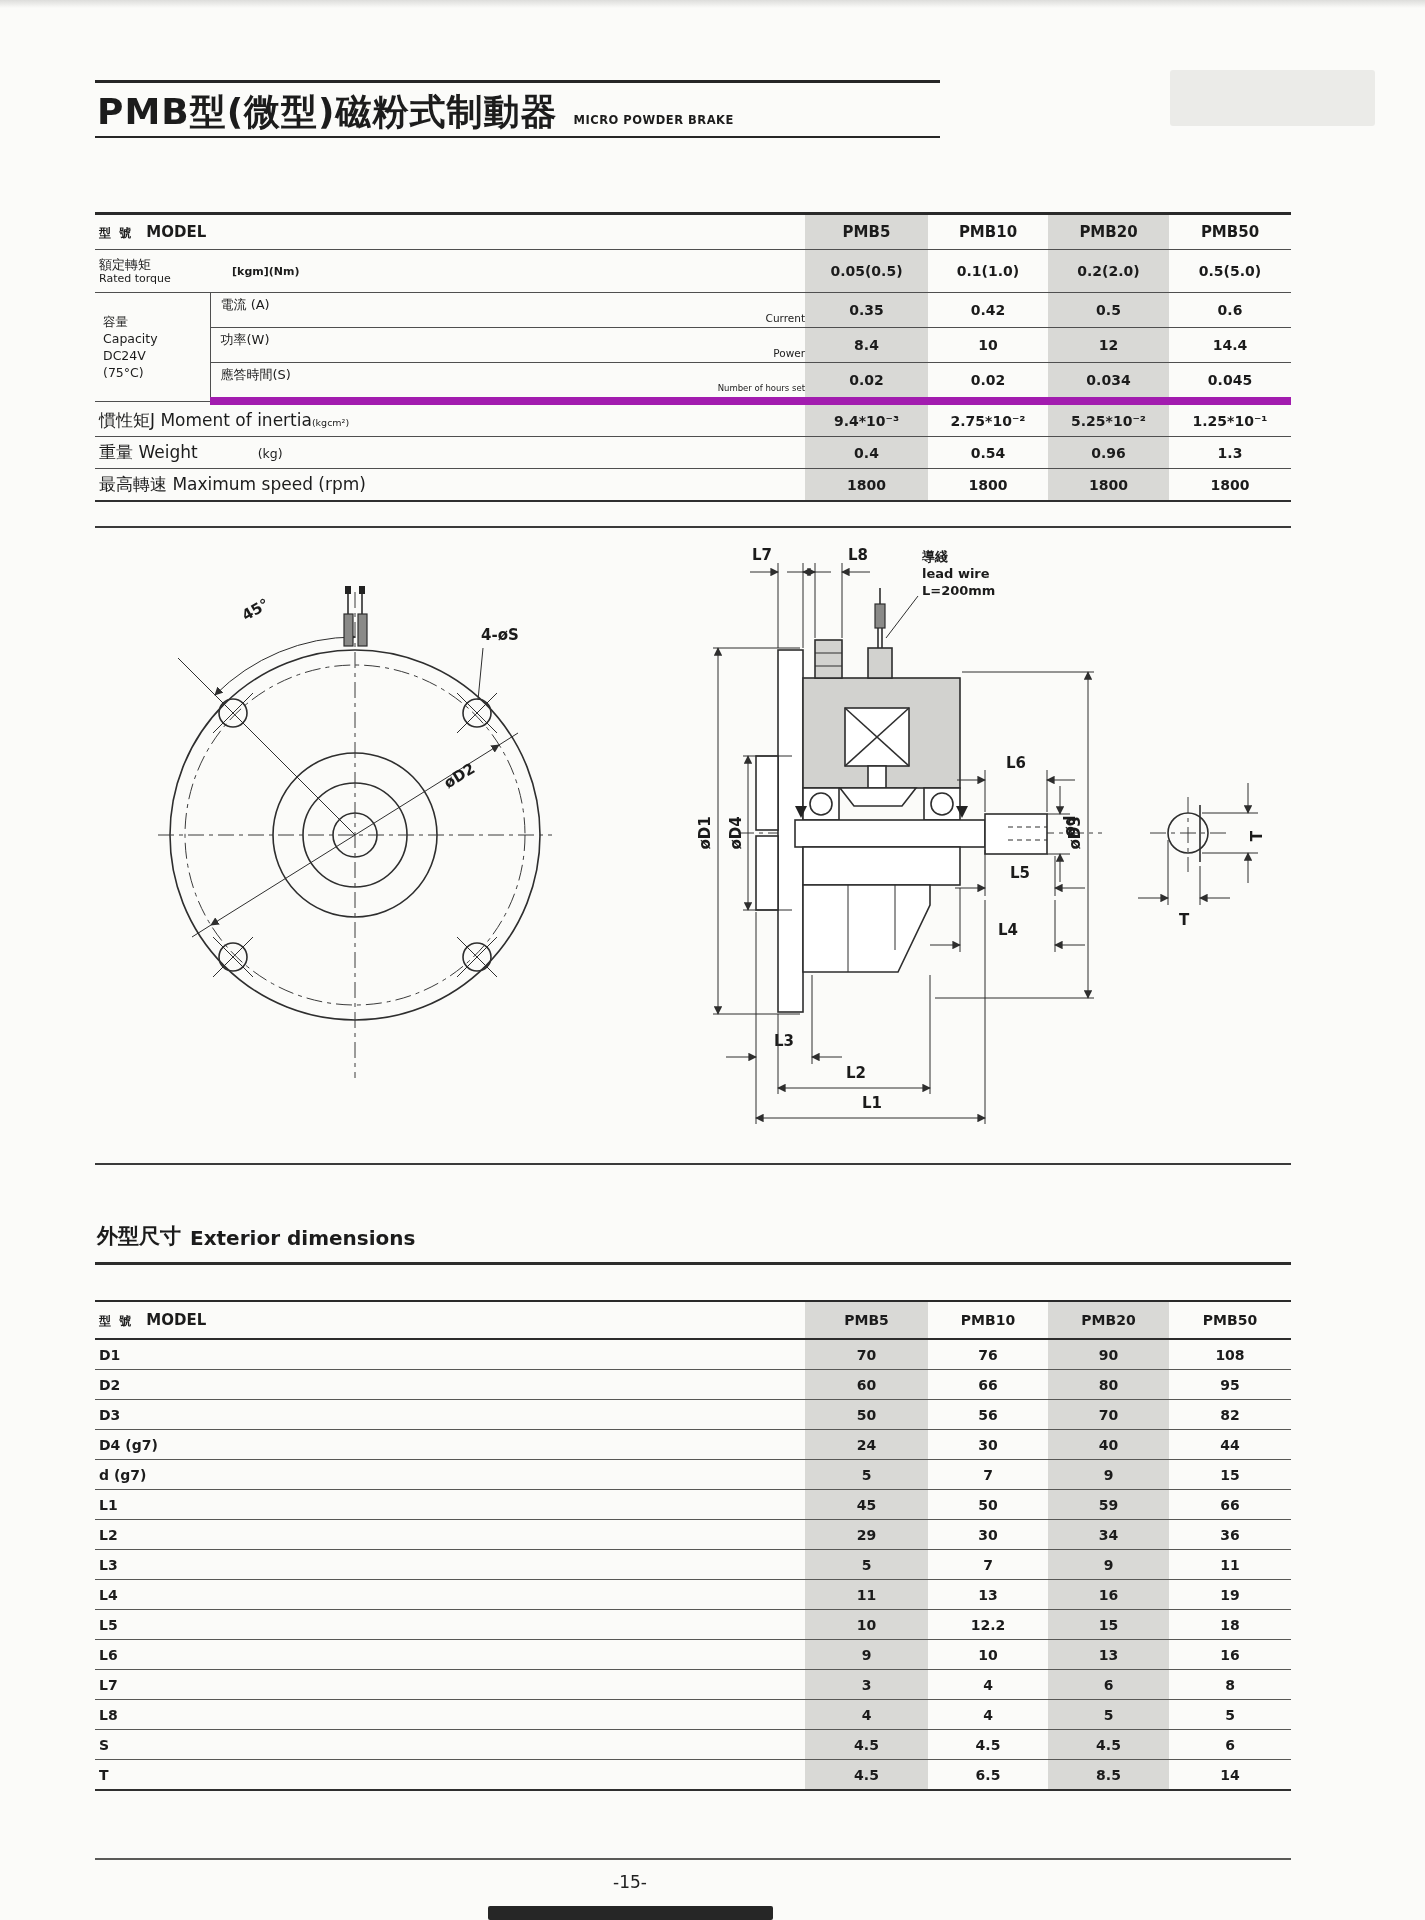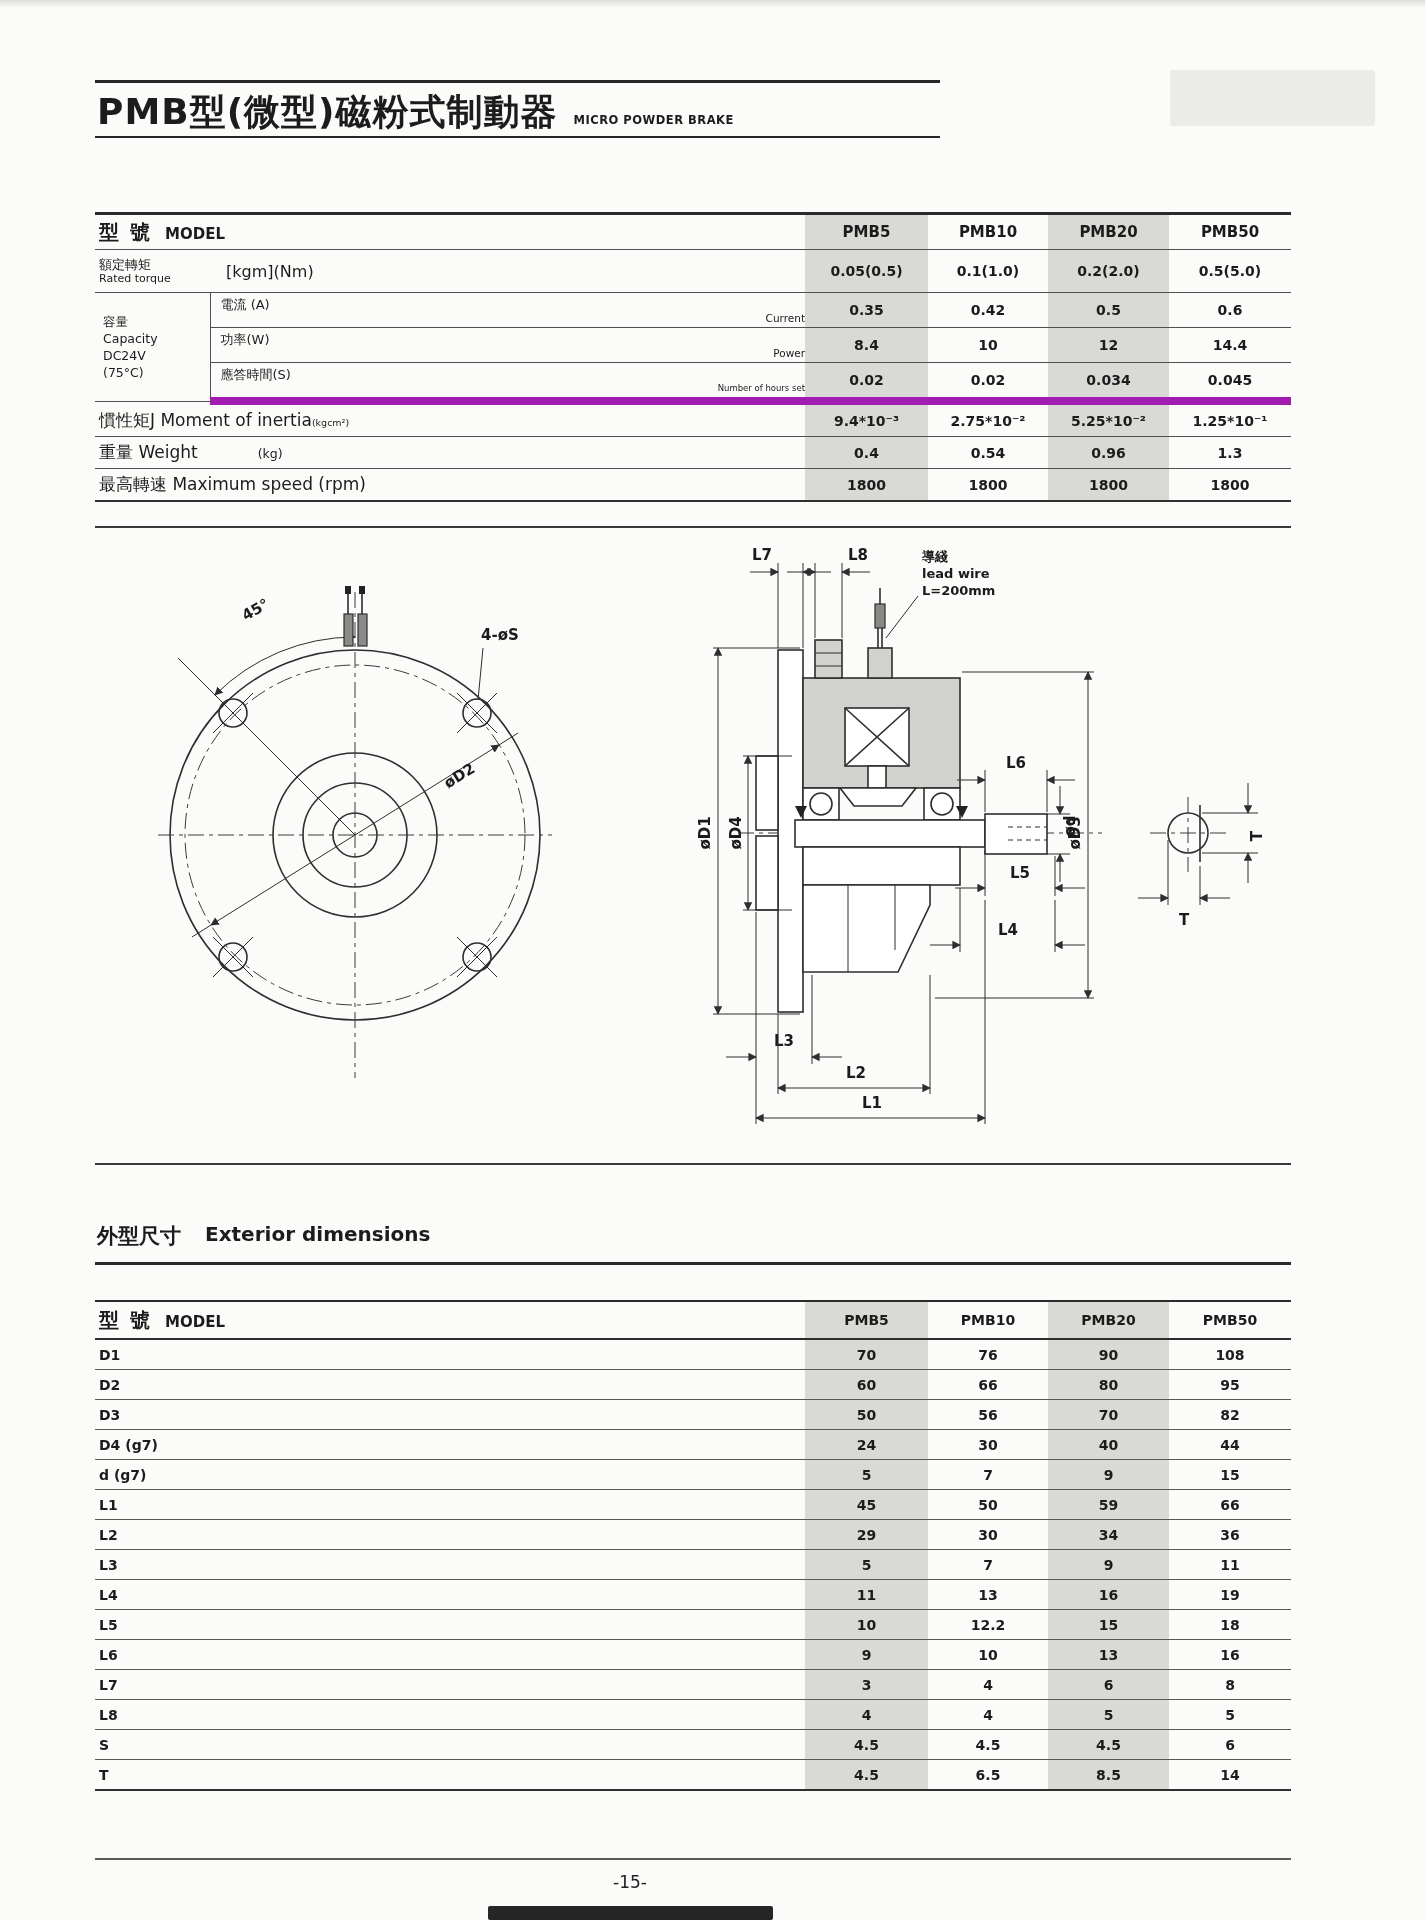--- a/index.html
+++ b/index.html
@@ -23,41 +23,41 @@
   .shade{background:var(--shade,#d9d9d6);}
   .v{text-align:center;font-size:14px;font-weight:600;color:#1b1b1b;}
   
   .spec{left:95px;top:212px;width:1196px;border-top:3px solid #2a2a2a;}
   .spec td{border-bottom:1.5px solid var(--line,#4f4f4f);}
   .spec .cg1{width:115px}.spec .cg2{width:595px}
   .spec .cd0{width:123px}.spec .cd1{width:120px}.spec .cd2{width:121px}.spec .cd3{width:122px}
   .spec tr.hdr td{height:34px;}
   .spec tr.hdr .v{font-size:15px;font-weight:700;}
   .lblcell{padding-left:4px;}
-  .mcn{font-size:20px;font-weight:700;letter-spacing:2px;}
+  .mcn{font-size:12px;font-weight:700;letter-spacing:2px;}
   .men{font-size:15px;font-weight:700;margin-left:8px;}
   .spec tr.torque td{height:42px;}
   .stack{display:inline-block;vertical-align:middle;width:112px;}
   .stack .cn{display:block;font-size:13px;line-height:15px;}
   .stack .en{display:block;font-size:11px;line-height:13px;}
-  .unit{display:inline-block;vertical-align:middle;font-size:16px;margin-left:10px;}
+  .unit{display:inline-block;vertical-align:middle;font-size:11px;margin-left:16px;font-weight:bold;}
   .spec tr.cap td{height:34px;}
   .capcell{font-size:12.5px;line-height:17px;padding-left:8px;}
   .subcell{border-left:1.5px solid var(--line,#4f4f4f);padding-left:10px;}
   .subcell .cn{font-size:13px;line-height:15px;}
   .subcell .en{font-size:10.5px;line-height:12px;text-align:right;}
   .subcell .en.tinyen{font-size:8.5px;}
   .spec tr.capend td{border-bottom:8px solid #a21caf;}
   .spec tr.simple td{height:31px;}
   .cnm{font-size:17px;font-weight:500;}
   .tiny{font-size:9.5px;}
   .unit2{font-size:12.5px;margin-left:60px;}
   .spec tr.last td{border-bottom:2.5px solid #2f2f2f;}
   
-  .dims-heading{position:absolute;left:97px;top:1222px;display:flex;align-items:flex-start;gap:24px;}
+  .dims-heading{position:absolute;left:97px;top:1222px;display:flex;align-items:flex-end;gap:9px;}
   .dh-cn{font-size:21px;font-weight:700;}
   .dh-en{font-size:20px;font-weight:700;}
   
   .dims{left:95px;top:1300px;width:1196px;border-top:2.5px solid #2a2a2a;}
   .dims td{height:29px;border-bottom:1.4px solid #585856;}
   .dims tr.hdr td{height:36px;border-bottom:2px solid #2d2d2d;}
   .dims td.lbl{font-size:14px;font-weight:600;padding-left:4px;}
   .dims tr:last-child td{border-bottom:2.5px solid #2f2f2f;}
   .dims .cg1{width:710px}
   .dims .cd0{width:123px}.dims .cd1{width:120px}.dims .cd2{width:121px}.dims .cd3{width:122px}

